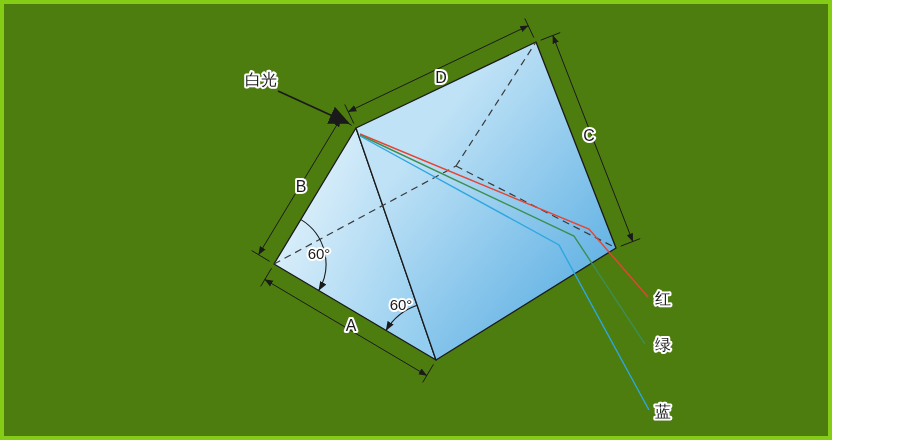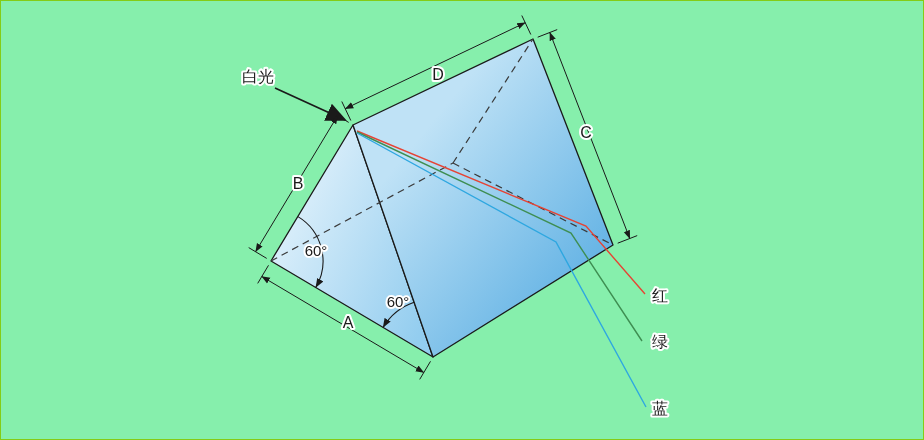--- a/index.html
+++ b/index.html
@@ -1,22 +1,22 @@
 <!DOCTYPE html>
 <html><head>
 <meta charset="utf-8">
 <style>
   html, body { margin: 0; padding: 0; background: #ffffff; }
   .stage {
     position: relative;
-    width: 924px;
+    width: 832px;
     height: 440px;
     box-sizing: border-box;
-    background: #86efac;
-    border: 1px solid #84cc16;
+    background: #4d7c0f;
+    border: 4px solid #84cc16;
     overflow: hidden;
     font-family: "Liberation Sans", sans-serif;
   }
   svg { display: block; }
   .lbl {
     font-family: "Liberation Sans", sans-serif;
     font-size: 16px;
     paint-order: stroke;
     stroke: #ffffff;
     stroke-width: 4px;

